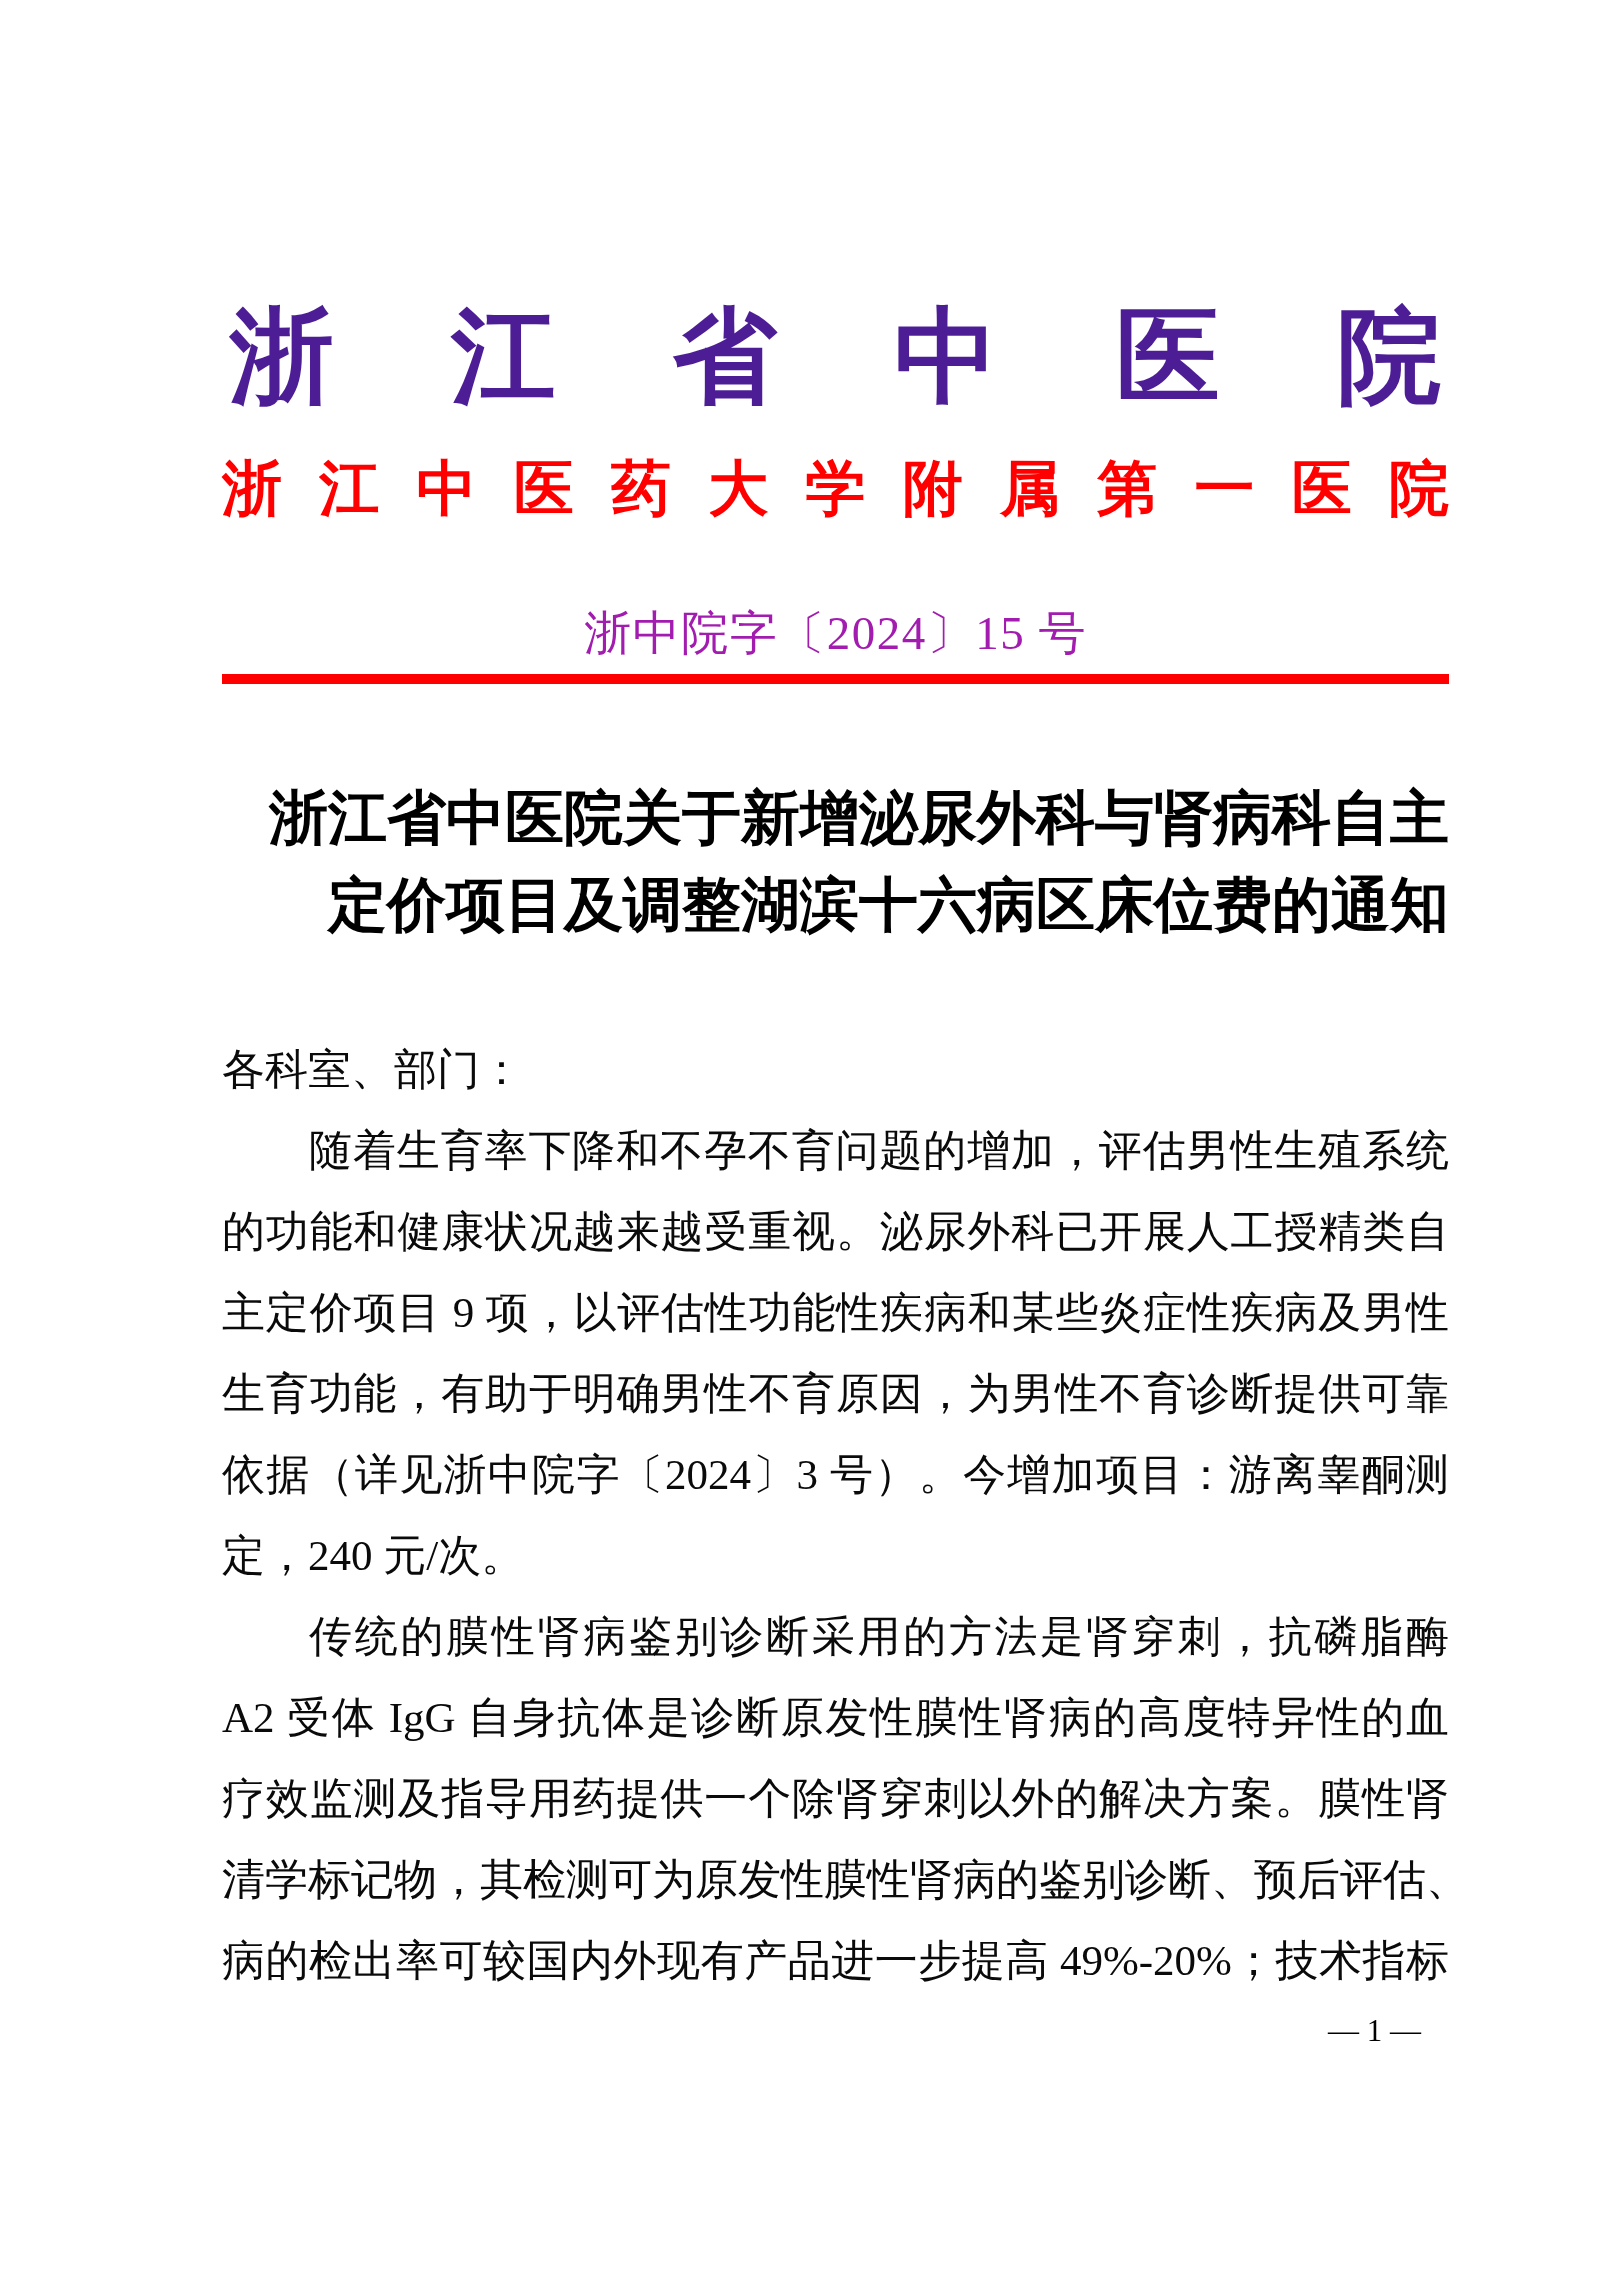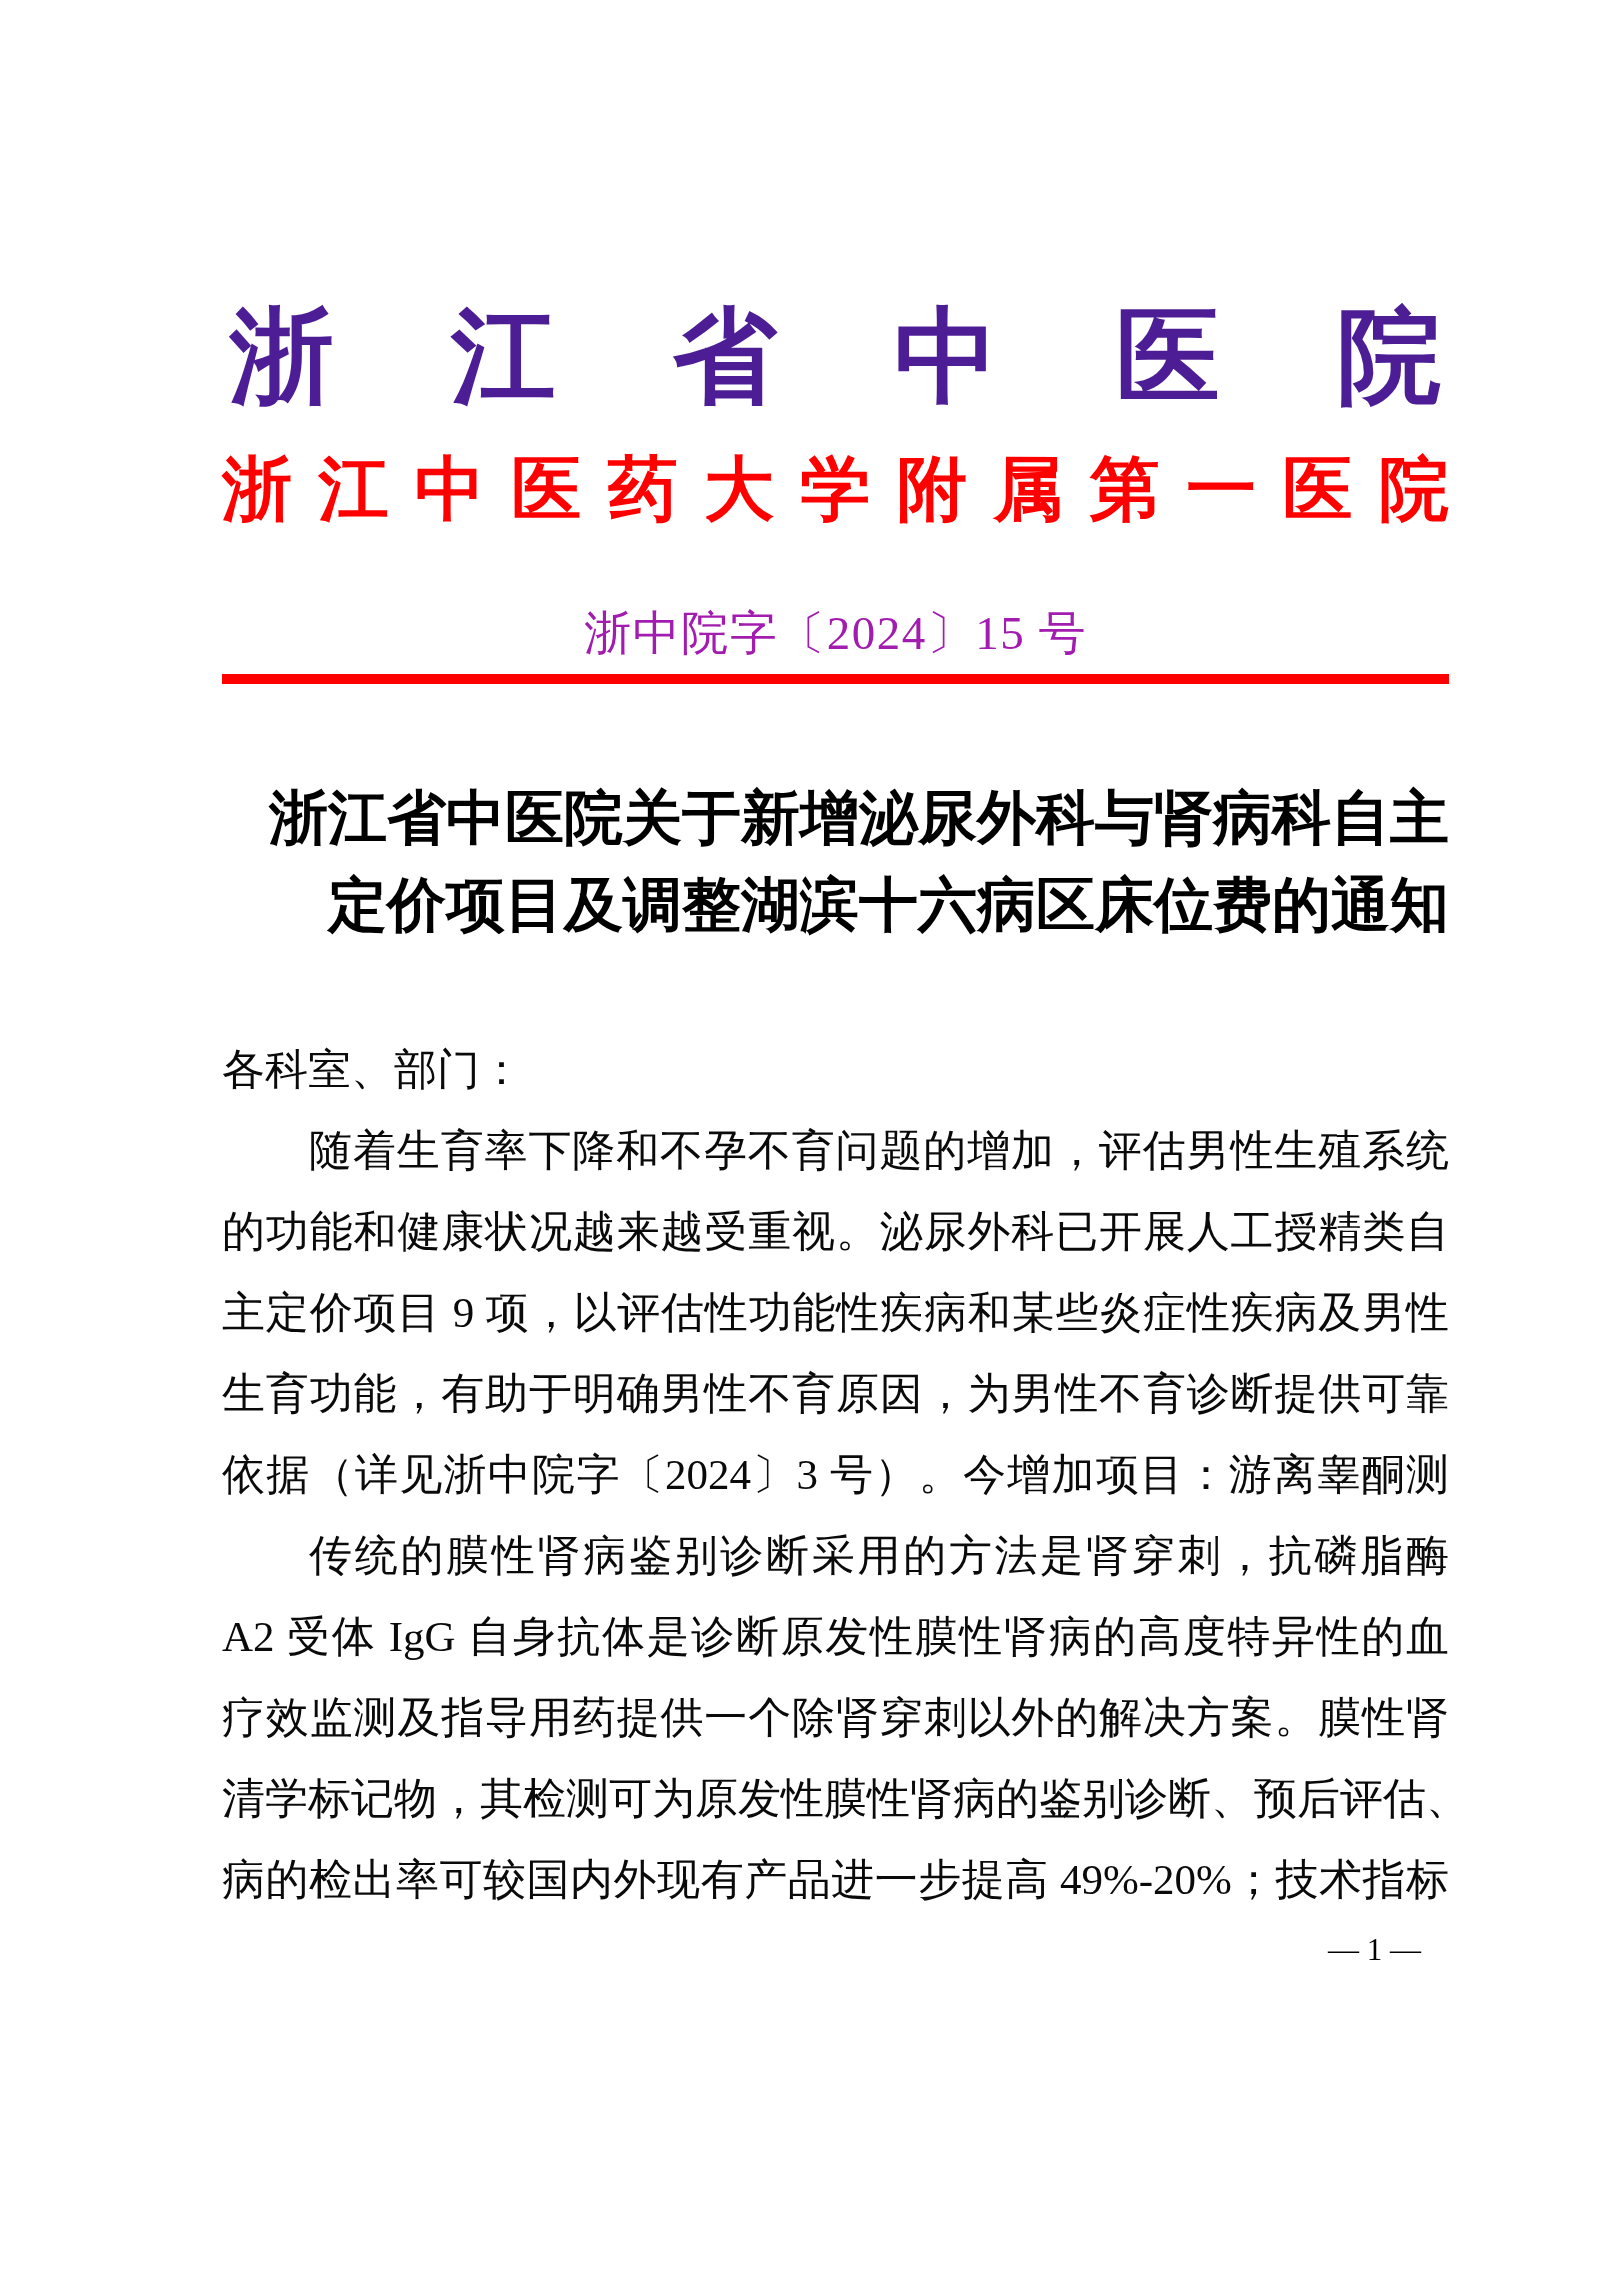--- a/index.html
+++ b/index.html
@@ -29,21 +29,21 @@
     font-weight: 700;
     color: #4c1d95;
     text-align: justify;
     text-align-last: justify;
     text-justify: inter-character;
     padding: 0 7.7px;
     box-sizing: border-box;
   }
   .letterhead-line2 {
     margin-top: 31px;
-    font-size: 70px;
+    font-size: 60px;
     line-height: 97px;
     font-weight: 700;
     color: #ff0000;
     text-align: justify;
     text-align-last: justify;
     text-justify: inter-character;
     white-space: nowrap;
   }
   
   .doc-number {
@@ -118,20 +118,21 @@
       <div>定价项目及调整湖滨十六病区床位费的通知</div>
     </div>
 
     <div class="body-block">
       <div class="body-line short">各科室、部门：</div>
       <div class="body-line p-first">随着生育率下降和不孕不育问题的增加，评估男性生殖系统</div>
       <div class="body-line">的功能和健康状况越来越受重视。泌尿外科已开展人工授精类自</div>
       <div class="body-line">主定价项目 9 项，以评估性功能性疾病和某些炎症性疾病及男性</div>
       <div class="body-line">生育功能，有助于明确男性不育原因，为男性不育诊断提供可靠</div>
       <div class="body-line">依据（详见浙中院字〔2024〕3 号）。今增加项目：游离睾酮测</div>
+      <div class="body-line short">定，240 元/次。</div>
       <div class="body-line p-first">传统的膜性肾病鉴别诊断采用的方法是肾穿刺，抗磷脂酶</div>
       <div class="body-line">A2 受体 IgG 自身抗体是诊断原发性膜性肾病的高度特异性的血</div>
       <div class="body-line">疗效监测及指导用药提供一个除肾穿刺以外的解决方案。膜性肾</div>
       <div class="body-line">清学标记物，其检测可为原发性膜性肾病的鉴别诊断、预后评估、</div>
       <div class="body-line">病的检出率可较国内外现有产品进一步提高 49%-20%；技术指标</div>
     </div>
 
     <div class="page-number">— 1 —</div>
 
   </div>

